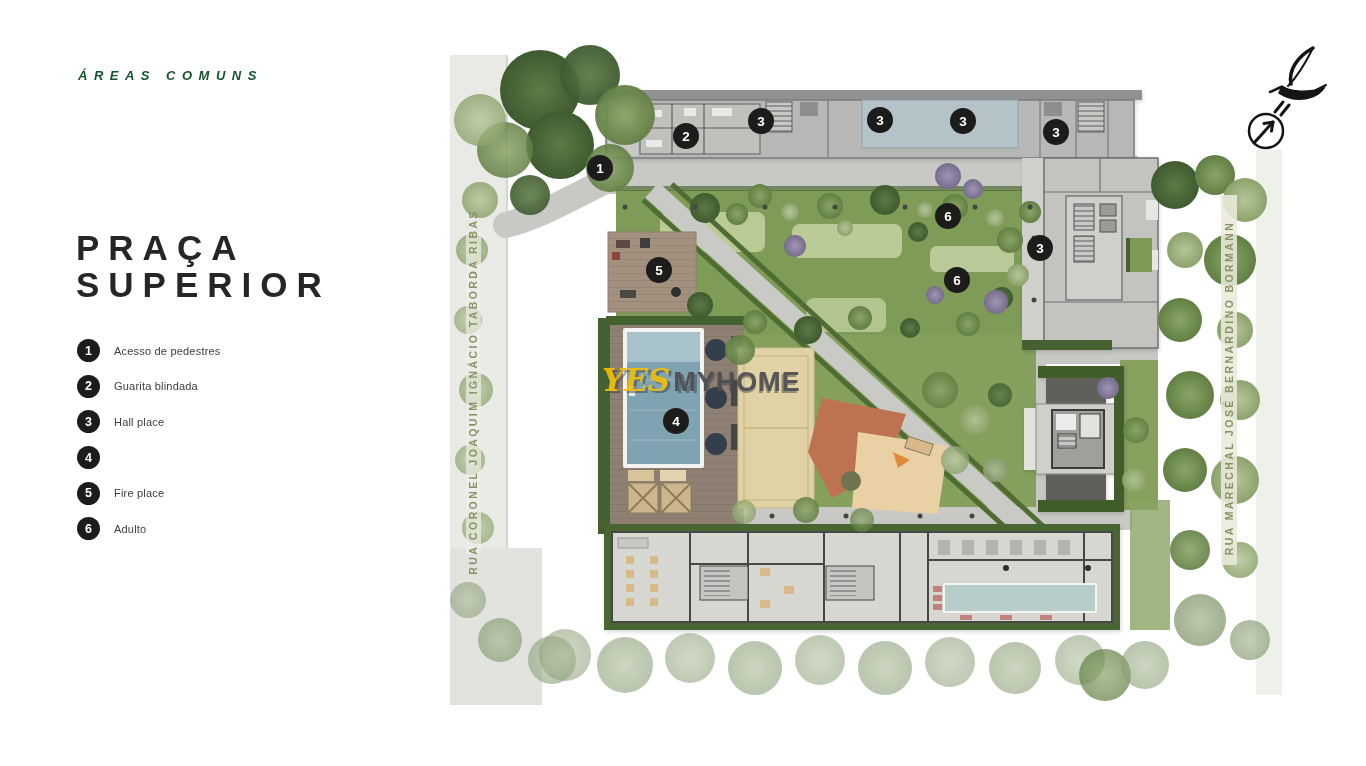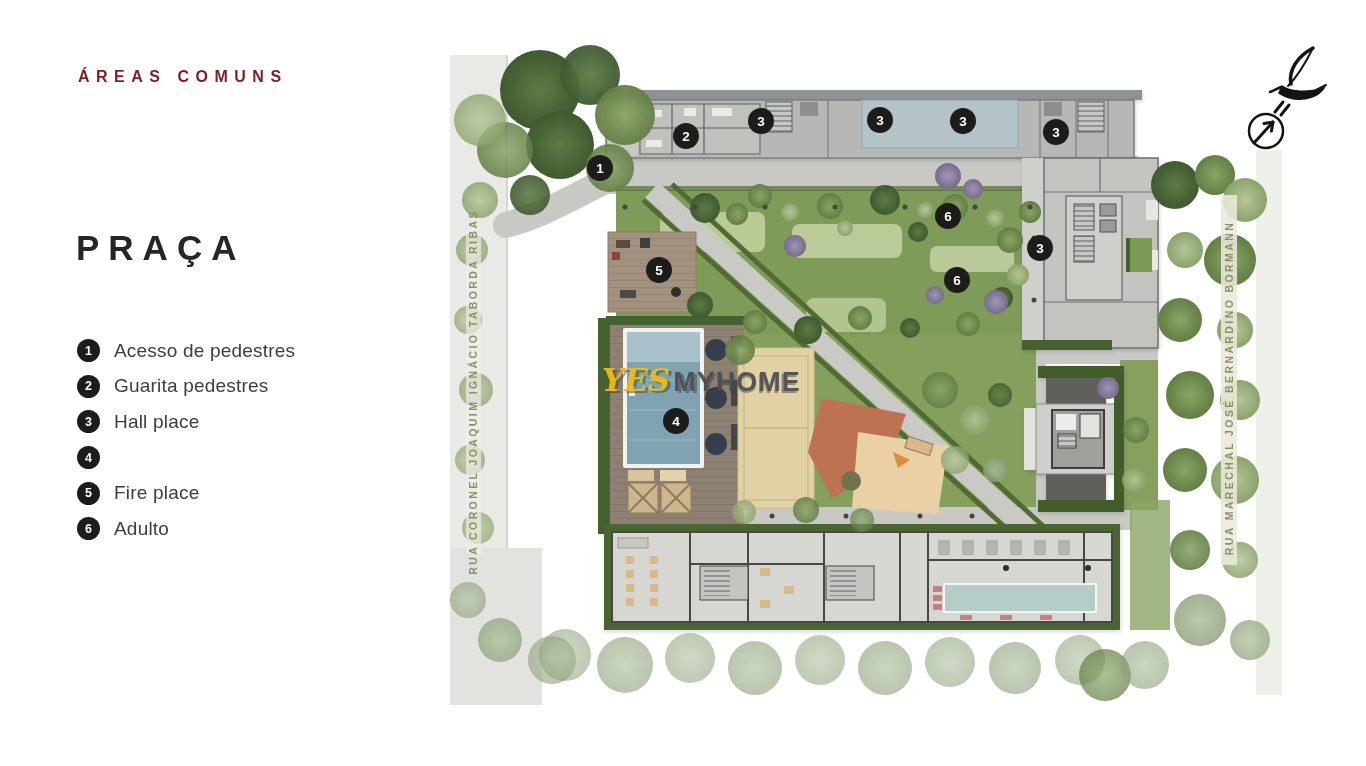--- a/index.html
+++ b/index.html
@@ -1,27 +1,27 @@
 <!DOCTYPE html>
 <html><head>
 <meta charset="utf-8">
 <style>
   html,body{margin:0;padding:0;background:#fff;}
   .stage{position:relative;width:1366px;height:766px;background:#ffffff;overflow:hidden;
          font-family:"Liberation Sans",sans-serif;}
-  .eyebrow{position:absolute;left:78px;top:68px;font-size:16px;font-weight:700;
-           letter-spacing:6.5px;color:#7f1d1d;}
+  .eyebrow{position:absolute;left:78px;top:68px;font-size:13px;font-weight:700;
+           letter-spacing:6.5px;color:#14532d;font-style:italic;}
   .ptitle{position:absolute;left:76px;top:229px;font-size:35px;font-weight:700;
           letter-spacing:9px;color:#262626;line-height:37px;}
   .legend{position:absolute;left:77px;top:333px;list-style:none;margin:0;padding:0;}
   .legend li{display:flex;align-items:center;height:35.6px;}
   .badge{width:23px;height:23px;border-radius:50%;background:#1c1c1a;color:#fff;
          font-size:12.5px;font-weight:700;display:flex;align-items:center;
          justify-content:center;margin-right:14px;flex:0 0 23px;}
-  .lbl{font-size:19px;color:#3d3d3d;letter-spacing:.2px;}
+  .lbl{font-size:11px;color:#3d3d3d;letter-spacing:.2px;}
   svg.plan{position:absolute;inset:0;}
   .marker circle{fill:#1c1c1a;}
   .marker text{fill:#ffffff;font-size:13.5px;font-weight:700;text-anchor:middle;
                font-family:"Liberation Sans",sans-serif;}
   .street-label{fill:#8b9164;font-size:10.5px;font-weight:700;letter-spacing:2.4px;
                 text-anchor:middle;font-family:"Liberation Sans",sans-serif;}
 </style>
 </head>
 <body>
 
@@ -435,30 +435,31 @@
       <path d="M1254,143 L1273,122" stroke-width="3"></path>
       <path d="M1273,122 L1264,123.5 M1273,122 L1271.5,131" stroke-width="3"></path>
       <path d="M1275,112 L1283,102 M1281,115 L1289,105" stroke-width="3"></path>
     </g>
   </svg>
 
   <div class="eyebrow">ÁREAS COMUNS</div>
 
   <div class="ptitle">
     <div>PRAÇA</div>
+    <div>SUPERIOR</div>
   </div>
 
   <ul class="legend">
     <li>
       <span class="badge">1</span>
       <span class="lbl">Acesso de pedestres</span>
     </li>
     <li>
       <span class="badge">2</span>
-      <span class="lbl">Guarita pedestres</span>
+      <span class="lbl">Guarita blindada</span>
     </li>
     <li>
       <span class="badge">3</span>
       <span class="lbl">Hall place</span>
     </li>
     <li>
       <span class="badge">4</span>
     </li>
     <li>
       <span class="badge">5</span>

